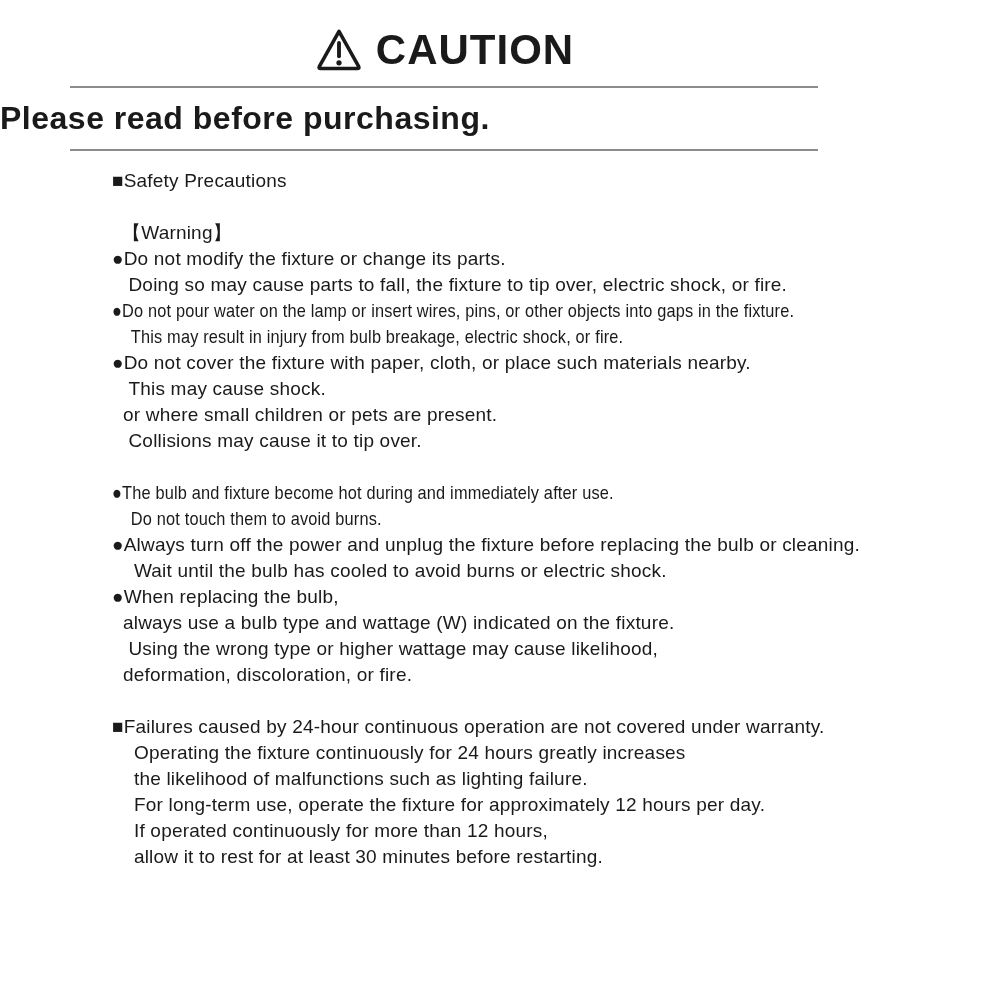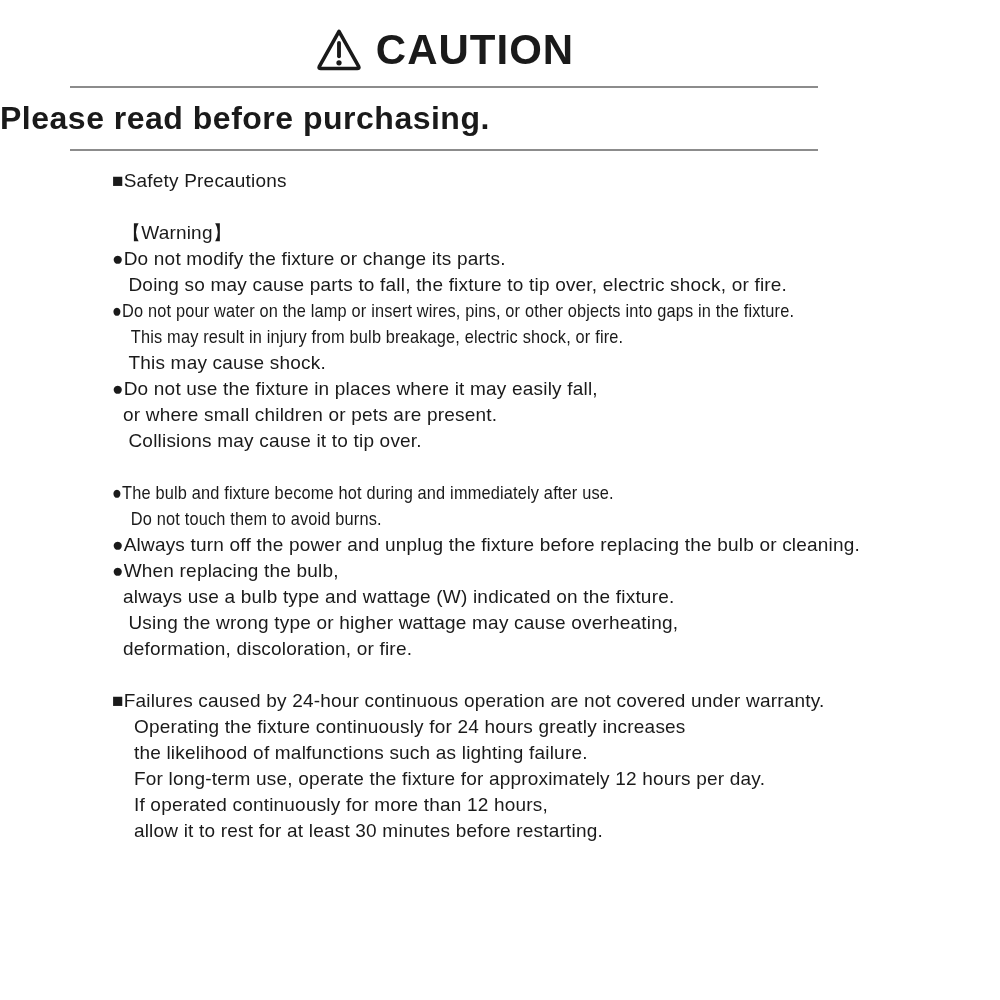--- a/index.html
+++ b/index.html
@@ -87,33 +87,34 @@
   <div class="body-block">
 
     <p class="line">■Safety Precautions</p>
 
     <div class="section">
       <p class="line bracket-heading">【Warning】</p>
       <p class="line">●Do not modify the fixture or change its parts.</p>
       <p class="line">   Doing so may cause parts to fall, the fixture to tip over, electric shock, or fire.</p>
       <p class="line condensed">●Do not pour water on the lamp or insert wires, pins, or other objects into gaps in the fixture.</p>
       <p class="line condensed">    This may result in injury from bulb breakage, electric shock, or fire.</p>
+      <p class="line">●Do not cover the fixture with paper, cloth, or place such materials nearby.</p>
       <p class="line">   This may cause shock.</p>
-      <p class="line">●Do not use the fixture in places where it may easily fall,</p>
       <p class="line">  or where small children or pets are present.</p>
       <p class="line">   Collisions may cause it to tip over.</p>
     </div>
 
     <div class="section">
       <p class="line condensed">●The bulb and fixture become hot during and immediately after use.</p>
       <p class="line condensed">    Do not touch them to avoid burns.</p>
       <p class="line">●Always turn off the power and unplug the fixture before replacing the bulb or cleaning.</p>
+      <p class="line">    Wait until the bulb has cooled to avoid burns or electric shock.</p>
       <p class="line">●When replacing the bulb,</p>
       <p class="line">  always use a bulb type and wattage (W) indicated on the fixture.</p>
-      <p class="line">   Using the wrong type or higher wattage may cause overheating,</p>
+      <p class="line">   Using the wrong type or higher wattage may cause likelihood,</p>
       <p class="line">  deformation, discoloration, or fire.</p>
     </div>
 
     <div class="section">
       <p class="line">■Failures caused by 24-hour continuous operation are not covered under warranty.</p>
       <p class="line">    Operating the fixture continuously for 24 hours greatly increases</p>
       <p class="line">    the likelihood of malfunctions such as lighting failure.</p>
       <p class="line">    For long-term use, operate the fixture for approximately 12 hours per day.</p>
       <p class="line">    If operated continuously for more than 12 hours,</p>
       <p class="line">    allow it to rest for at least 30 minutes before restarting.</p>

